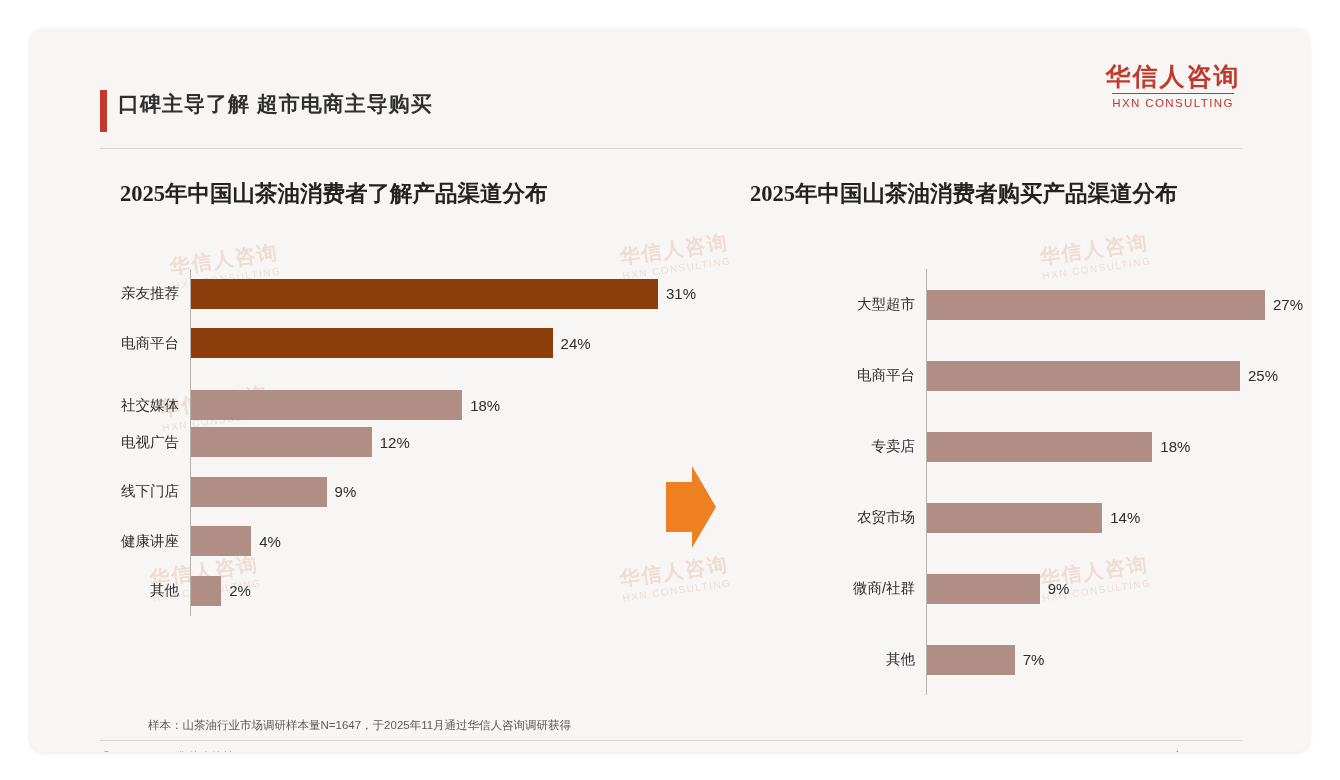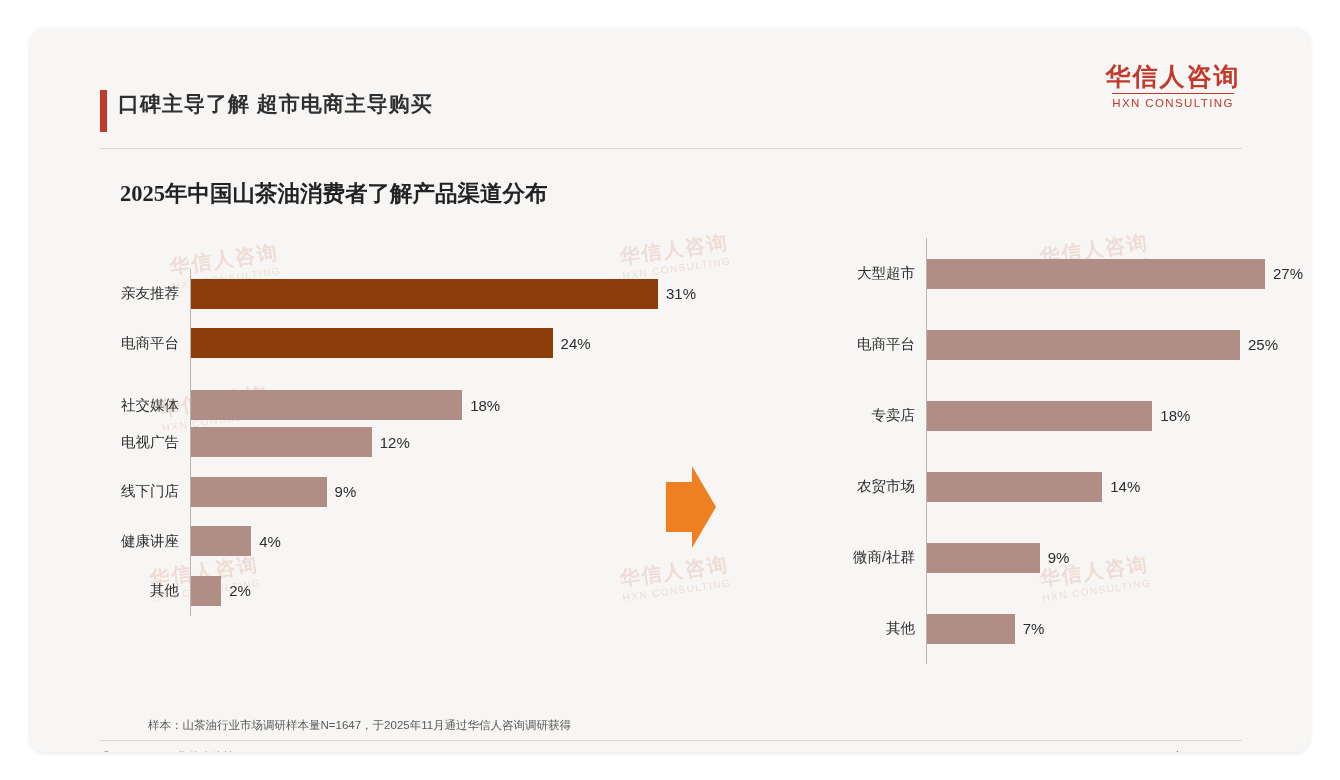--- a/index.html
+++ b/index.html
@@ -283,20 +283,21 @@
             <div class="bar-value">2%</div>
           </div>
         </div>
     </div>
 
     <svg class="arrow" viewBox="0 0 50 82">
       <polygon points="0,16 26,16 26,0 50,41 26,82 26,66 0,66" fill="#ef8022"></polygon>
     </svg>
 
     <div class="panel panel-right">
+      <div class="panel-title">2025年中国山茶油消费者购买产品渠道分布</div>
       <div class="chart" id="chart-right" style="margin-left: 196px; height: 426px;">
           <div class="axis-line" style="left: 0px; height: 426px;"></div>
           <div class="row" style="top: 20.5px; left: 1px;">
             <div class="row-label">大型超市</div>
             <div class="bar" style="width: 338px;"></div>
             <div class="bar-value">27%</div>
           </div>
           <div class="row" style="top: 91.5px; left: 1px;">
             <div class="row-label">电商平台</div>
             <div class="bar" style="width: 312.963px;"></div>

